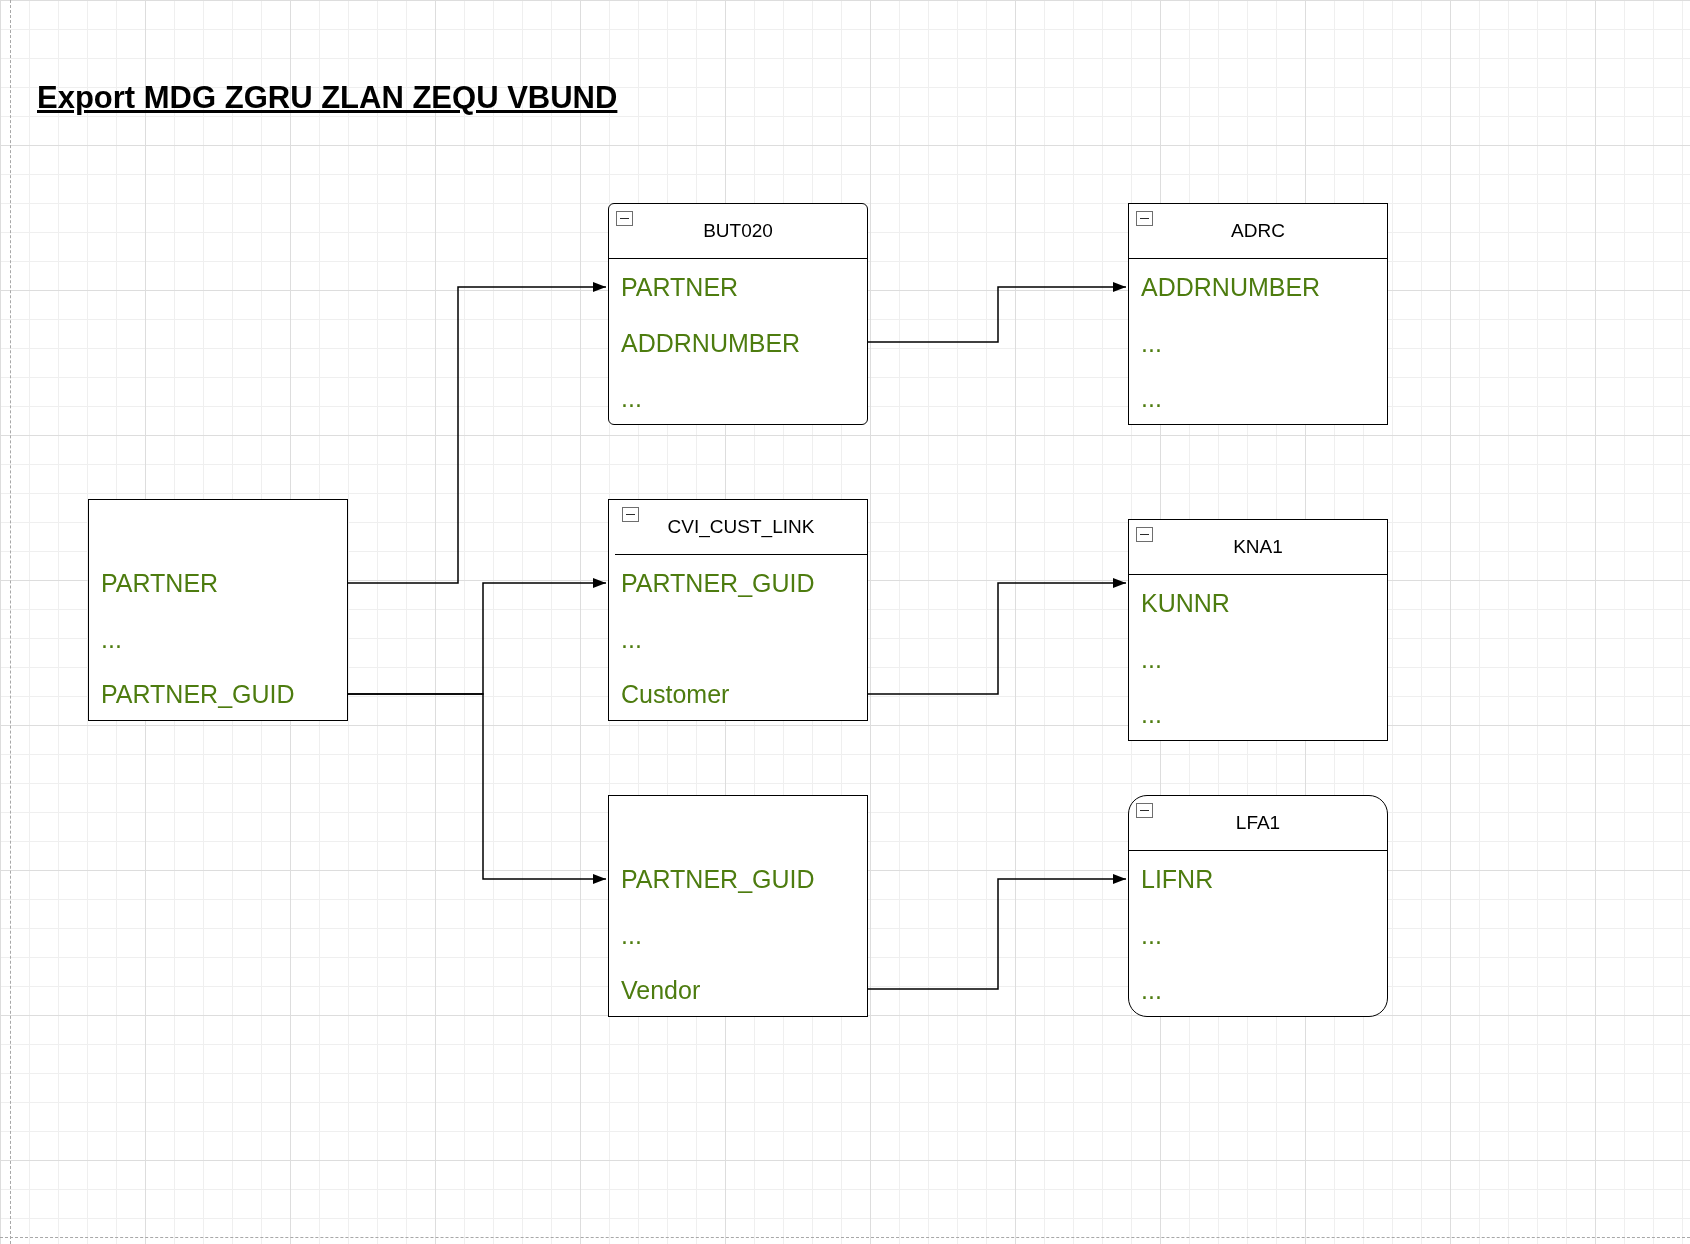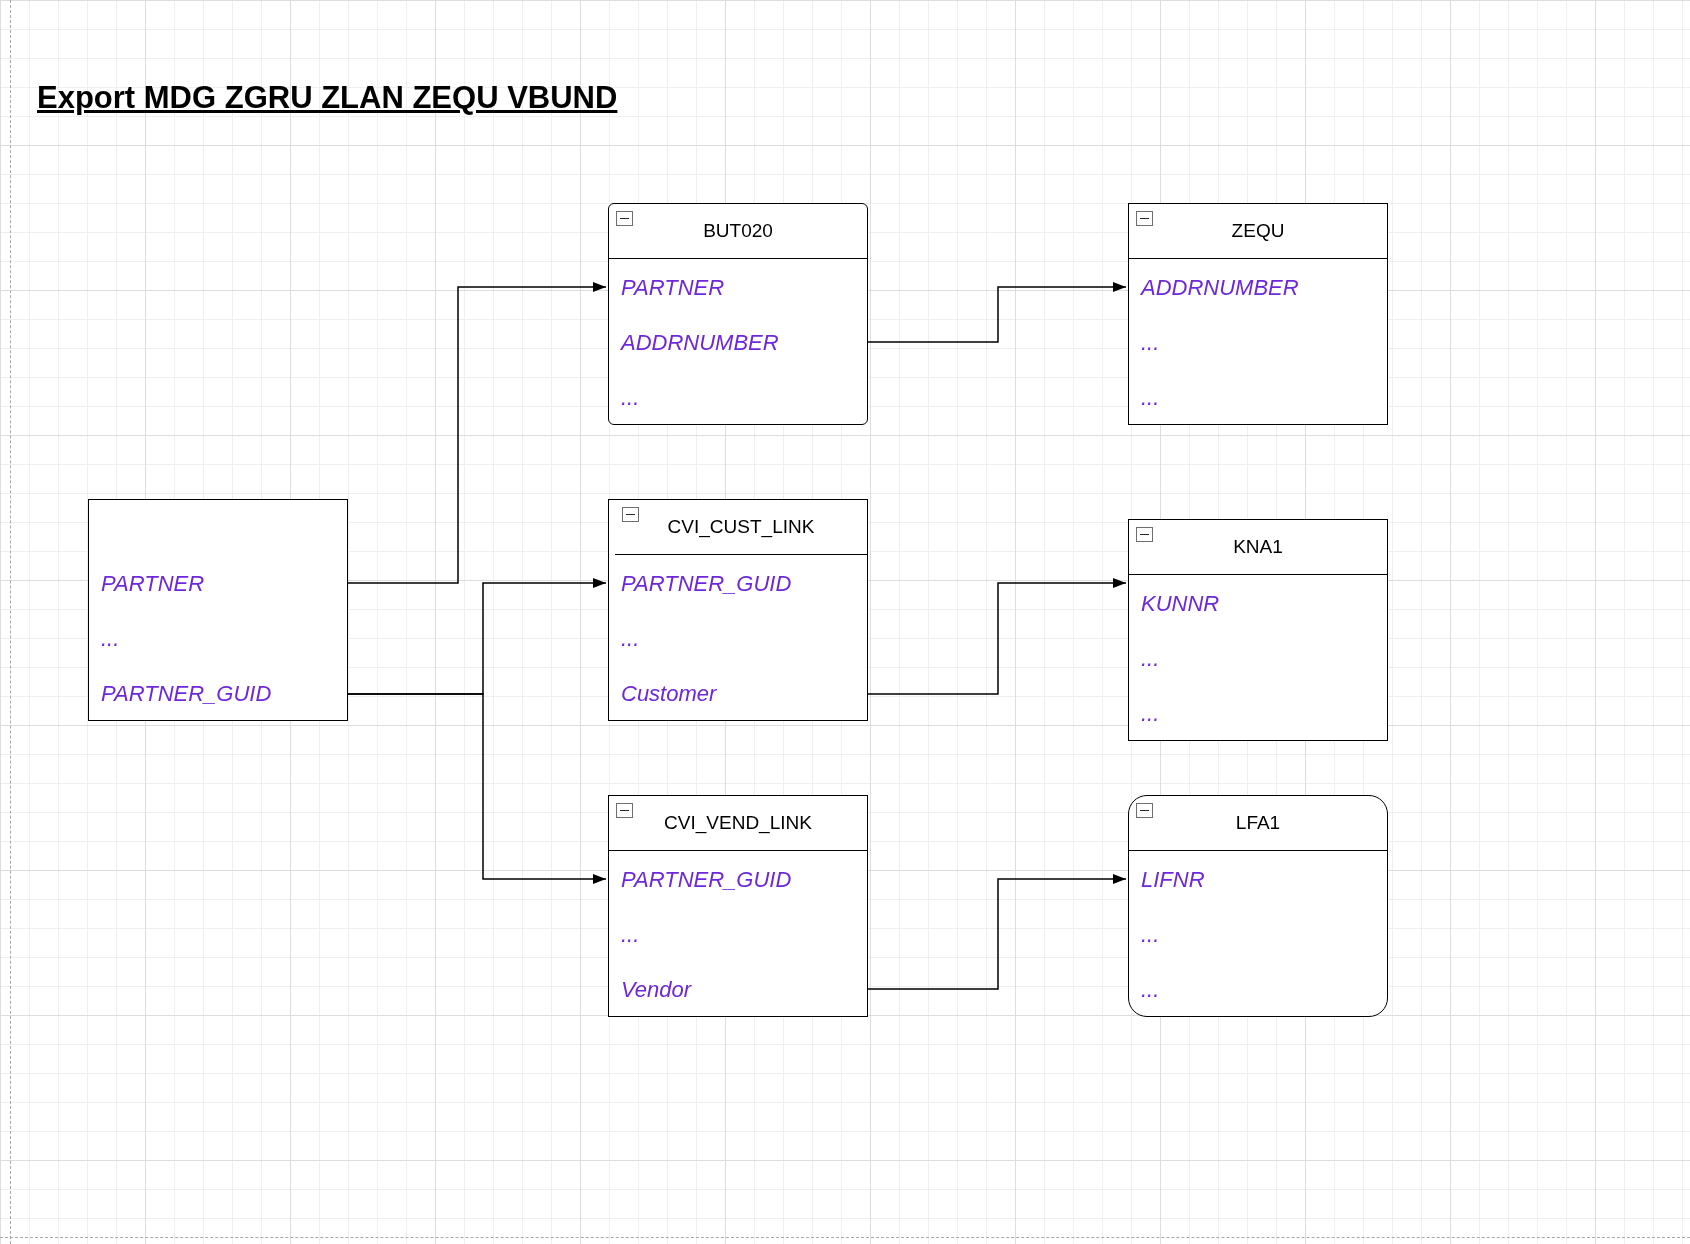--- a/index.html
+++ b/index.html
@@ -45,21 +45,21 @@
     position:absolute; left:7px; top:7px; width:17px; height:15px;
     border:1px solid #6e6e6e; background:#ffffff;
   }
   .collapse::after {
     content:""; position:absolute; left:3px; right:3px; top:50%;
     height:1.8px; margin-top:-1px; background:#2b2b2b;
   }
   .tbody { position:absolute; top:56px; bottom:0; left:0; right:0; }
   .trow {
     height:55.4px; display:flex; align-items:center;
-    padding-left:12px; font-size:22px; color:#6d28d9; white-space:nowrap;font-style:italic;
+    padding-left:12px; font-size:25px; color:#4d7c0f; white-space:nowrap;
   }
 
   svg.connectors {
     position:absolute; left:0; top:0; width:1690px; height:1244px;
     pointer-events:none;
   }
   svg.connectors polyline {
     fill:none; stroke:#000000; stroke-width:1.5px;
   }
 </style>
@@ -95,21 +95,21 @@
     <div class="tbody">
       <div class="trow">PARTNER</div>
       <div class="trow">ADDRNUMBER</div>
       <div class="trow">...</div>
     </div>
   </div>
 
   <div class="table" style="left:1128px; top:203px;">
     <div class="thead">
       <span class="collapse"></span>
-      <span>ZEQU</span>
+      <span>ADRC</span>
     </div>
     <div class="tbody">
       <div class="trow">ADDRNUMBER</div>
       <div class="trow">...</div>
       <div class="trow">...</div>
     </div>
   </div>
 
   <div class="table" style="left:88px; top:499px;">
     <div class="tbody">
@@ -137,24 +137,20 @@
       <span>KNA1</span>
     </div>
     <div class="tbody">
       <div class="trow">KUNNR</div>
       <div class="trow">...</div>
       <div class="trow">...</div>
     </div>
   </div>
 
   <div class="table" style="left:608px; top:795px;">
-    <div class="thead">
-      <span class="collapse"></span>
-      <span>CVI_VEND_LINK</span>
-    </div>
     <div class="tbody">
       <div class="trow">PARTNER_GUID</div>
       <div class="trow">...</div>
       <div class="trow">Vendor</div>
     </div>
   </div>
 
   <div class="table" style="left:1128px; top:795px;border-radius:19px;">
     <div class="thead">
       <span class="collapse"></span>

